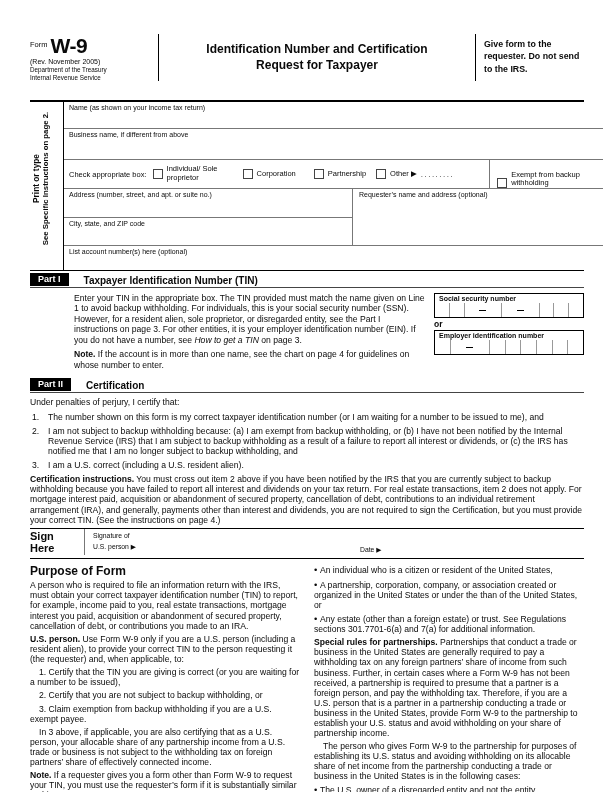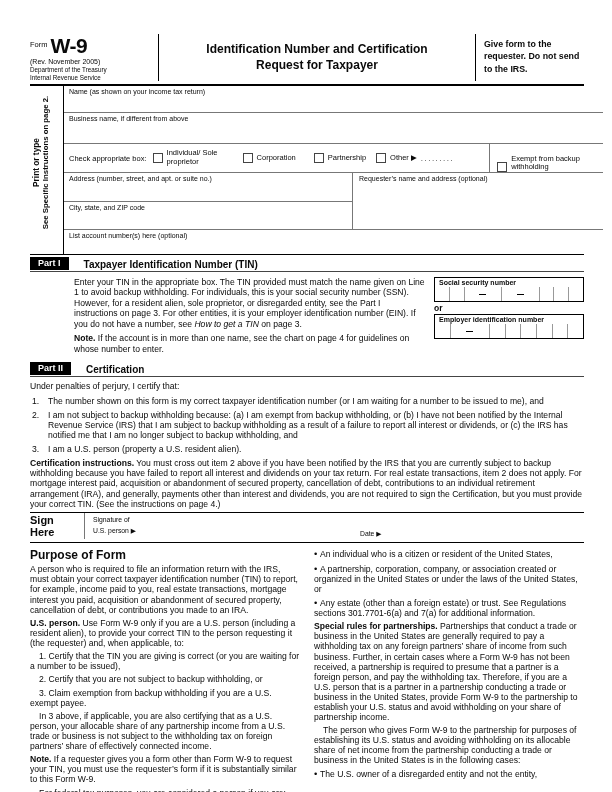--- a/index.html
+++ b/index.html
@@ -1,19 +1,19 @@
 <!DOCTYPE html>
 <html><head>
 <meta charset="utf-8">
 <style>
   html,body{margin:0;padding:0;background:#e8e8e8;}
   .page{width:612px;height:792px;background:#fff;font-family:"Liberation Sans",sans-serif;color:#0a0a0a;
         padding:34px 28px 0 30px;box-sizing:border-box;overflow:hidden;position:relative;margin:0 auto;}
   
-  .hdr{display:flex;border-bottom:2px solid #000;padding-bottom:3px;}
+  .hdr{display:flex;border-bottom:2px solid #000;padding-bottom:19px;}
   .hdr-left{width:122px;flex:none;padding-right:6px;}
   .form-word{font-size:7.5px;margin-right:3px;vertical-align:6px;}
   .form-num{font-size:21px;font-weight:bold;letter-spacing:-0.5px;}
   .rev{font-size:7px;}
   .dept{font-size:6.3px;margin-top:1px;}
   .hdr-center{flex:1;border-left:1px solid #000;border-right:1px solid #000;display:flex;flex-direction:column;
               justify-content:center;text-align:center;font-weight:bold;font-size:12px;line-height:1.3;padding:0 6px;}
   .hdr-right{width:100px;flex:none;font-weight:bold;font-size:8.8px;line-height:1.4;padding:4px 0 0 8px;}
   
   .fields{display:flex;border-bottom:1.5px solid #000;}
@@ -219,21 +219,21 @@
     <div class="citem">
       <span class="cnum">1.</span>
       <span class="ctext">The number shown on this form is my correct taxpayer identification number (or I am waiting for a number to be issued to me), and</span>
     </div>
     <div class="citem">
       <span class="cnum">2.</span>
       <span class="ctext">I am not subject to backup withholding because: (a) I am exempt from backup withholding, or (b) I have not been notified by the Internal Revenue Service (IRS) that I am subject to backup withholding as a result of a failure to report all interest or dividends, or (c) the IRS has notified me that I am no longer subject to backup withholding, and</span>
     </div>
     <div class="citem">
       <span class="cnum">3.</span>
-      <span class="ctext">I am a U.S. person (property a U.S. resident alien).</span>
+      <span class="ctext">I am a U.S. correct (including a U.S. resident alien).</span>
     </div>
     <p class="certinstr"><span class="lead">Certification instructions.</span><span> You must cross out item 2 above if you have been notified by the IRS that you are currently subject to backup withholding because you have failed to report all interest and dividends on your tax return. For real estate transactions, item 2 does not apply. For mortgage interest paid, acquisition or abandonment of secured property, cancellation of debt, contributions to an individual retirement arrangement (IRA), and generally, payments other than interest and dividends, you are not required to sign the Certification, but you must provide your correct TIN. (See the instructions on page 4.)</span></p>
   </div>
 
   <div class="signrow">
     <div class="signtag">
       <div>Sign</div>
       <div>Here</div>
     </div>
     <div class="siglabel">
@@ -250,21 +250,21 @@
       <p><span class="lead">U.S. person.</span><span> Use Form W-9 only if you are a U.S. person (including a resident alien), to provide your correct TIN to the person requesting it (the requester) and, when applicable, to:</span></p>
       <p class="ind">1. Certify that the TIN you are giving is correct (or you are waiting for a number to be issued),</p>
       <p class="ind">2. Certify that you are not subject to backup withholding, or</p>
       <p class="ind">3. Claim exemption from backup withholding if you are a U.S. exempt payee.</p>
       <p class="ind">In 3 above, if applicable, you are also certifying that as a U.S. person, your allocable share of any partnership income from a U.S. trade or business is not subject to the withholding tax on foreign partners’ share of effectively connected income.</p>
       <p><span class="lead">Note.</span><span> If a requester gives you a form other than Form W-9 to request your TIN, you must use the requester’s form if it is substantially similar to this Form W-9.</span></p>
       <p class="ind">For federal tax purposes, you are considered a person if you are:</p>
     </div>
     <div class="col">
       <p class="bullet">An individual who is a citizen or resident of the United States,</p>
-      <p class="bullet">A partnership, corporation, company, or association created or organized in the United States or under the laws of the United States, or</p>
+      <p class="bullet">A partnership, corporation, company, or association created or organized in the United States or under the than of the United States, or</p>
       <p class="bullet">Any estate (other than a foreign estate) or trust. See Regulations sections 301.7701-6(a) and 7(a) for additional information.</p>
       <p><span class="lead">Special rules for partnerships.</span><span> Partnerships that conduct a trade or business in the United States are generally required to pay a withholding tax on any foreign partners’ share of income from such business. Further, in certain cases where a Form W-9 has not been received, a partnership is required to presume that a partner is a foreign person, and pay the withholding tax. Therefore, if you are a U.S. person that is a partner in a partnership conducting a trade or business in the United States, provide Form W-9 to the partnership to establish your U.S. status and avoid withholding on your share of partnership income.</span></p>
       <p class="ind">The person who gives Form W-9 to the partnership for purposes of establishing its U.S. status and avoiding withholding on its allocable share of net income from the partnership conducting a trade or business in the United States is in the following cases:</p>
       <p class="bullet">The U.S. owner of a disregarded entity and not the entity,</p>
     </div>
   </div>
 
 </div>
 
 </body></html>

